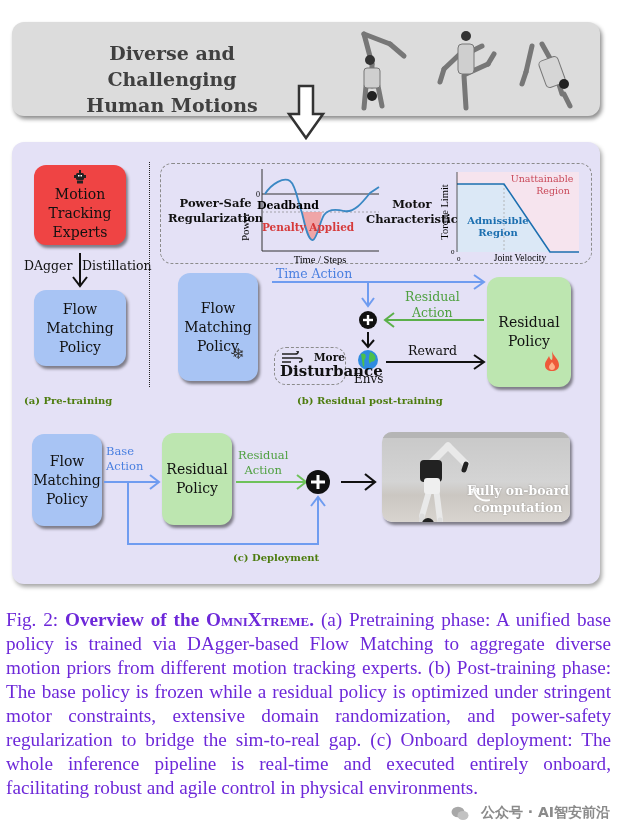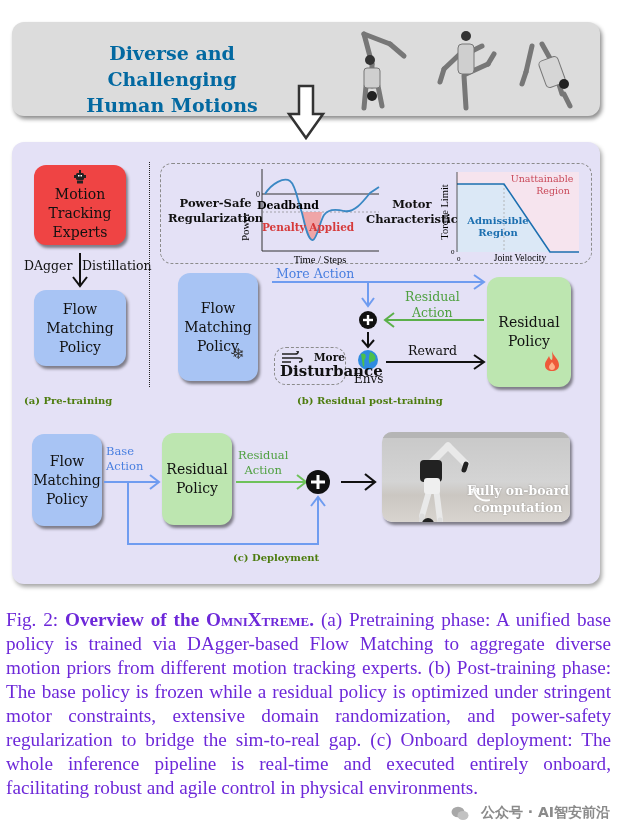--- a/index.html
+++ b/index.html
@@ -1,21 +1,21 @@
 <!DOCTYPE html>
 <html><head>
 <meta charset="utf-8">
 <style>
   html, body { margin:0; padding:0; background:#ffffff; }
   body { width:622px; height:836px; position:relative; overflow:hidden; font-family:"DejaVu Serif", serif; color:#111; }
   .abs { position:absolute; }
 
   
   #banner { left:12px; top:22px; width:588px; height:94px; background:#dcdcdc; border-radius:12px; box-shadow:2px 3px 4px rgba(0,0,0,0.45); }
-  #banner-title { left:30px; top:18px; width:260px; text-align:center; font-weight:bold; font-size:19px; line-height:26px; color:#0369a1; }
+  #banner-title { left:30px; top:18px; width:260px; text-align:center; font-weight:bold; font-size:19px; line-height:26px; color:#404040; }
   .robot-fig { position:absolute; }
 
   
   #panel { left:12px; top:142px; width:588px; height:442px; background:#e4e1f6; border-radius:12px; box-shadow:2px 3px 4px rgba(0,0,0,0.35); }
 
   .box { position:absolute; border-radius:12px; box-shadow:2px 3px 3px rgba(0,0,0,0.45); display:flex; align-items:center; justify-content:center; text-align:center; font-size:14px; line-height:19px; color:#111; }
   .blue { background:#a8c4f4; }
   .green { background:#bde6b0; }
   .gray { background:#ef4444; }
 
@@ -179,21 +179,21 @@
   <line x1="98" y1="64" x2="98" y2="78" stroke="#111" stroke-width="2"></line>
   <path d="M92 72 L98 79 L104 72" fill="none" stroke="#111" stroke-width="2"></path>
 
   <circle cx="98" cy="92" r="10" fill="#2e8be0"></circle>
   <path d="M91 86 C95 84 97 88 95 91 C93 93 96 97 93 99 Z M100 84 C104 85 107 89 105 92 C103 95 101 92 100 96 C98 94 99 88 100 84 Z" fill="#4cbf4c"></path>
 
   <line x1="116" y1="94" x2="213" y2="94" stroke="#111" stroke-width="2"></line>
   <path d="M204 87 L214 94 L204 101" fill="none" stroke="#111" stroke-width="2"></path>
 </svg>
 
-<div class="lbl" style="left:276px; top:266px; color:#4a7fe0;">More Action</div>
+<div class="lbl" style="left:276px; top:266px; color:#4a7fe0;">Time Action</div>
 <div class="lbl" style="left:405px; top:289px; color:#4fa040; text-align:center;">
   <div>Residual</div>
   <div>Action</div>
 </div>
 <div class="lbl" style="left:408px; top:343px;">Reward</div>
 <div class="lbl" style="left:354px; top:371px; font-size:12px;">Envs</div>
 
 <div class="dashed-box" style="left:274px; top:347px; width:70px; height:36px; border-width:1.3px;"></div>
 <svg class="abs" style="left:281px; top:351px;" width="22" height="14">
   <path d="M1 3 H14 C18 3 18 -1 15 0 M1 7 H18 C22 7 22 11 18 11 M1 11 H10" fill="none" stroke="#222" stroke-width="1.6"></path>

